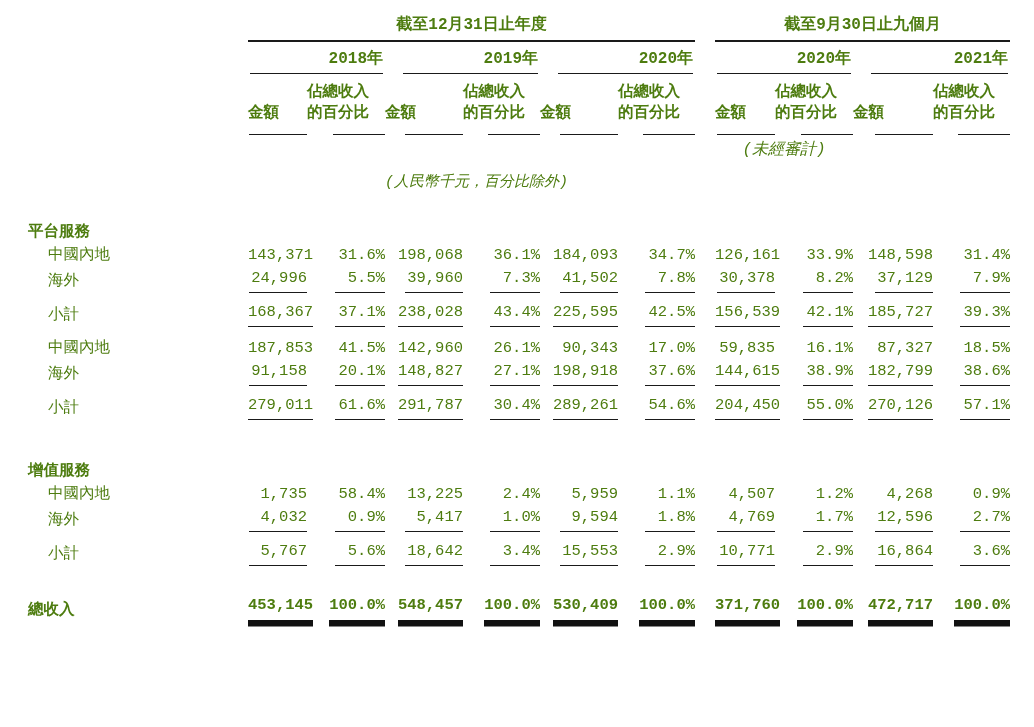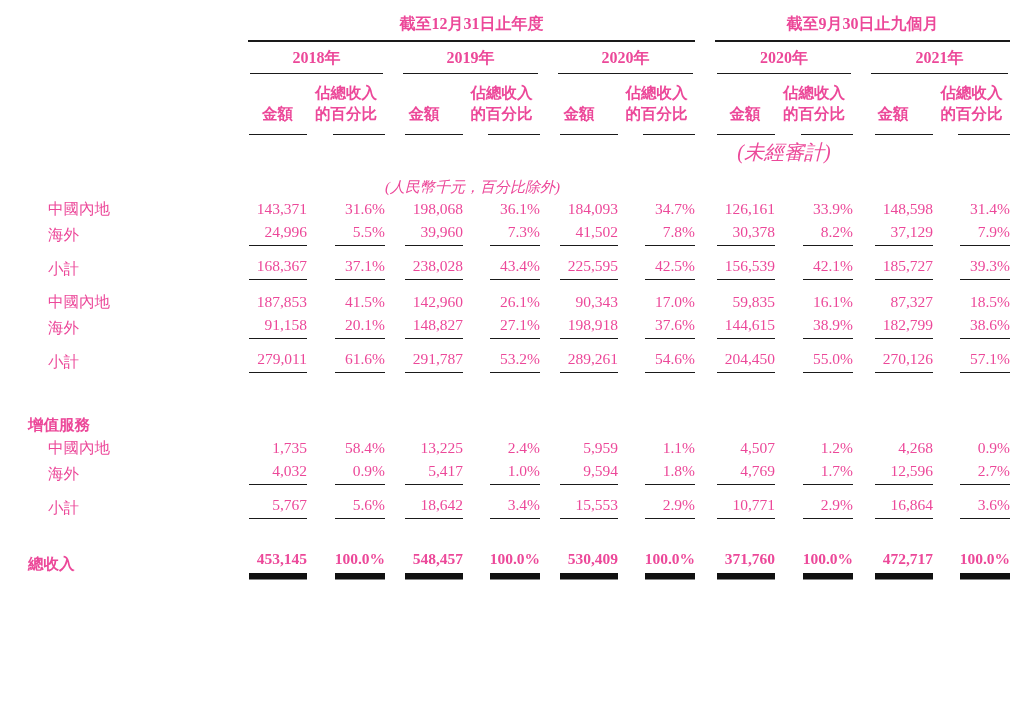--- a/index.html
+++ b/index.html
@@ -1,21 +1,21 @@
 <!DOCTYPE html>
 <html><head>
 <meta charset="utf-8">
 <style>
   html,body { margin:0; padding:0; background:#ffffff; }
   .page {
     position:relative;
     width:1034px; height:727px;
     background:#ffffff;
-    color:#ec4899;
-    font-family:Liberation Serif, serif;
+    color:#4d7c0f;
+    font-family:Liberation Mono, monospace;
     font-size:15.5px;
     box-sizing:border-box;
     padding-top:14px;
     overflow:hidden;
   }
   table.fin {
     border-collapse:collapse;
     table-layout:fixed;
     width:1010px;
   }
@@ -35,34 +35,34 @@
   td { padding:0; vertical-align:bottom; }
 
   
   .grp {
     font-weight:bold; text-align:center; font-size:16px;
     padding-bottom:5px;
     border-bottom:2px solid #1a1a1a;
   }
   tr.h2 td { padding-top:6px; }
   .yrin {
-    font-weight:bold; text-align:center; font-size:16px;
+    font-weight:bold; text-align:right; font-size:16px;
     border-bottom:1.6px solid #1a1a1a;
     padding-bottom:4px;
     margin-left:18px; margin-right:2px;
   }
   td.firstpair .yrin { margin-left:2px; }
   tr.h3 td { padding-top:8px; }
-  .colhdr { font-weight:bold; text-align:center; line-height:21px; }
+  .colhdr { font-weight:bold; text-align:left; line-height:21px; }
   tr.h4 td { padding-top:5px; height:6px; }
   .crule { border-bottom:1.6px solid #1a1a1a; margin-left:auto; height:0; }
   td.a .crule { width:58px; }
   td.p .crule { width:52px; }
   .note-unaudited {
-    text-align:center; font-style:italic; font-size:20px;
+    text-align:center; font-style:italic; font-size:16px;
     padding-top:4px;
   }
   .note-units {
     font-style:italic; font-size:15px;
     padding-top:12px;
   }
 
   
   .lbl { text-align:left; padding-left:28px; white-space:nowrap; line-height:23px; }
   .lbl.ind { padding-left:48px; }
@@ -202,20 +202,23 @@
     <td colspan="2"></td>
   </tr>
 
   <tr class="h6">
     <td class="lbl"></td>
     <td colspan="2"></td>
     <td colspan="7" class="note-units">(人民幣千元，百分比除外)</td>
     <td colspan="2"></td>
   </tr>
 
+  <tr class="sec-title">
+    <td class="lbl" colspan="12">平台服務</td>
+  </tr>
   <tr class="r">
     <td class="lbl ind">中國內地</td>
     <td class="n a"><span class="v">143,371</span></td>
     <td class="n p"><span class="v">31.6%</span></td>
     <td class="n a"><span class="v">198,068</span></td>
     <td class="n p"><span class="v">36.1%</span></td>
     <td class="n a"><span class="v">184,093</span></td>
     <td class="n p"><span class="v">34.7%</span></td>
     <td class="gapc"></td>
     <td class="n a"><span class="v">126,161</span></td>
@@ -278,21 +281,21 @@
     <td class="n a"><span class="v u">144,615</span></td>
     <td class="n p"><span class="v u">38.9%</span></td>
     <td class="n a"><span class="v u">182,799</span></td>
     <td class="n p"><span class="v u">38.6%</span></td>
   </tr>
   <tr class="r sub">
     <td class="lbl ind">小計</td>
     <td class="n a"><span class="v u">279,011</span></td>
     <td class="n p"><span class="v u">61.6%</span></td>
     <td class="n a"><span class="v u">291,787</span></td>
-    <td class="n p"><span class="v u">53.2%</span></td>
+    <td class="n p"><span class="v u">30.4%</span></td>
     <td class="n a"><span class="v u">289,261</span></td>
     <td class="n p"><span class="v u">54.6%</span></td>
     <td class="gapc"></td>
     <td class="n a"><span class="v u">204,450</span></td>
     <td class="n p"><span class="v u">55.0%</span></td>
     <td class="n a"><span class="v u">270,126</span></td>
     <td class="n p"><span class="v u">57.1%</span></td>
   </tr>
 
   <tr class="sec-title">

